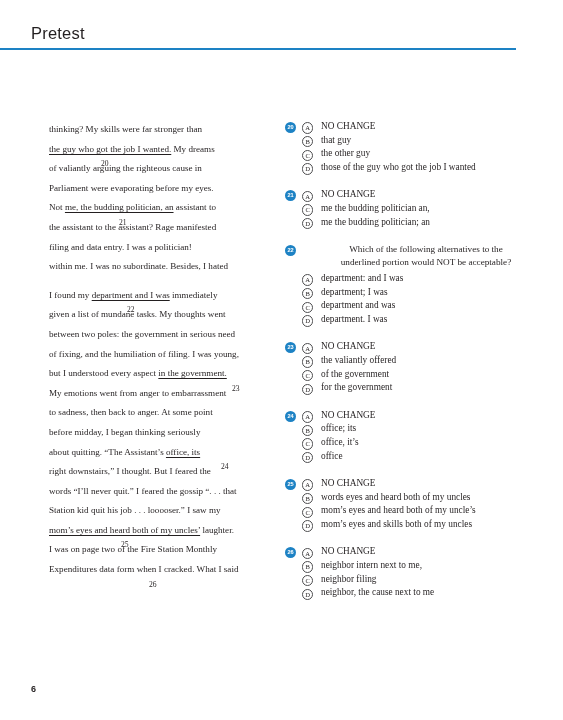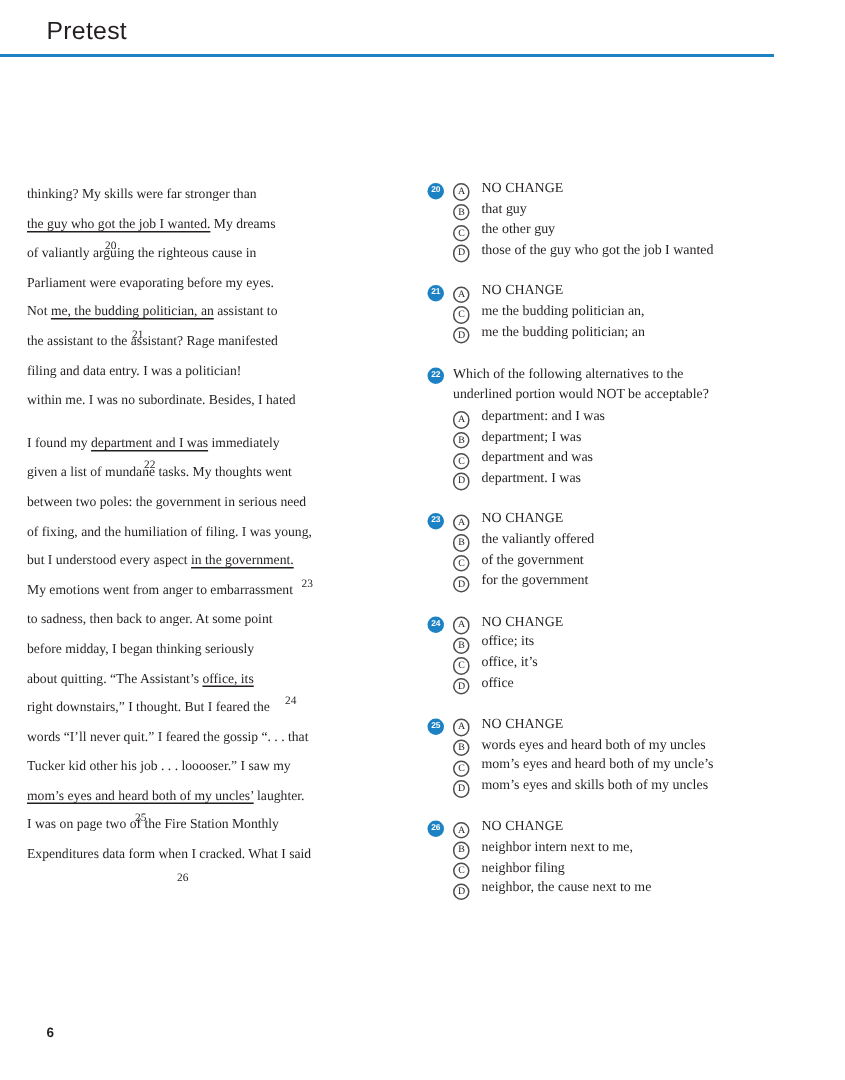--- a/index.html
+++ b/index.html
@@ -13,21 +13,21 @@
     position: relative;
     overflow: hidden;
     font-family: "Liberation Serif", "DejaVu Serif", serif;
     color: #231f20;
   }
 
   
   #page-header {
     position: absolute;
     left: 0;
-    top: 12px;
+    top: 24px;
     width: 563px;
   }
   #page-header .title {
     font-family: "Liberation Sans", "DejaVu Sans", sans-serif;
     font-size: 16.5px;
     font-weight: 400;
     color: #231f20;
     padding-left: 31px;
     letter-spacing: 0.2px;
   }
@@ -43,21 +43,21 @@
   #content {
     position: absolute;
     left: 0;
     top: 120px;
     width: 563px;
   }
 
   
   #passage {
     position: absolute;
-    left: 18px;
+    left: 49px;
     top: 0;
     width: 224px;
     font-size: 9.1px;
     line-height: 19.6px;
   }
   #passage p {
     margin: 0 0 9px 0;
   }
   #passage .ln {
     display: block;
@@ -108,20 +108,21 @@
     line-height: 11px;
     text-align: center;
     font-weight: 700;
     letter-spacing: -0.2px;
   }
   .qstem {
     font-size: 9.2px;
     line-height: 12.4px;
     margin-bottom: 4px;
     padding-left: 0px;
+    text-align: center;
   }
   .qstem .ln { display: block; white-space: nowrap; }
   .choices {
     list-style: none;
     margin: 0;
     padding: 0;
   }
   .choice {
     position: relative;
     padding-left: 19px;
@@ -198,21 +199,21 @@
         </span>
         <span class="ln">My emotions went from anger to embarrassment</span>
         <span class="ln">to sadness, then back to anger. At some point</span>
         <span class="ln">before midday, I began thinking seriously</span>
         <span class="ln"><span>about quitting. “The Assistant’s </span><u class="udl">office, its</u></span>
         <span class="qnum">
           <span style="left: 172px;">24</span>
         </span>
         <span class="ln">right downstairs,” I thought. But I feared the</span>
         <span class="ln">words “I’ll never quit.” I feared the gossip “. . . that</span>
-        <span class="ln">Tucker kid other his job . . . looooser.” I saw my</span>
+        <span class="ln">Station kid quit his job . . . looooser.” I saw my</span>
         <span class="ln"><u class="udl">mom’s eyes and heard both of my uncles’</u><span> laughter.</span></span>
         <span class="qnum">
           <span style="left: 72px;">25</span>
         </span>
         <span class="ln">I was on page two of the Fire Station Monthly</span>
         <span class="ln">Expenditures data form when I cracked. What I said</span>
         <span class="qnum">
           <span style="left: 100px;">26</span>
         </span>
       </p>

